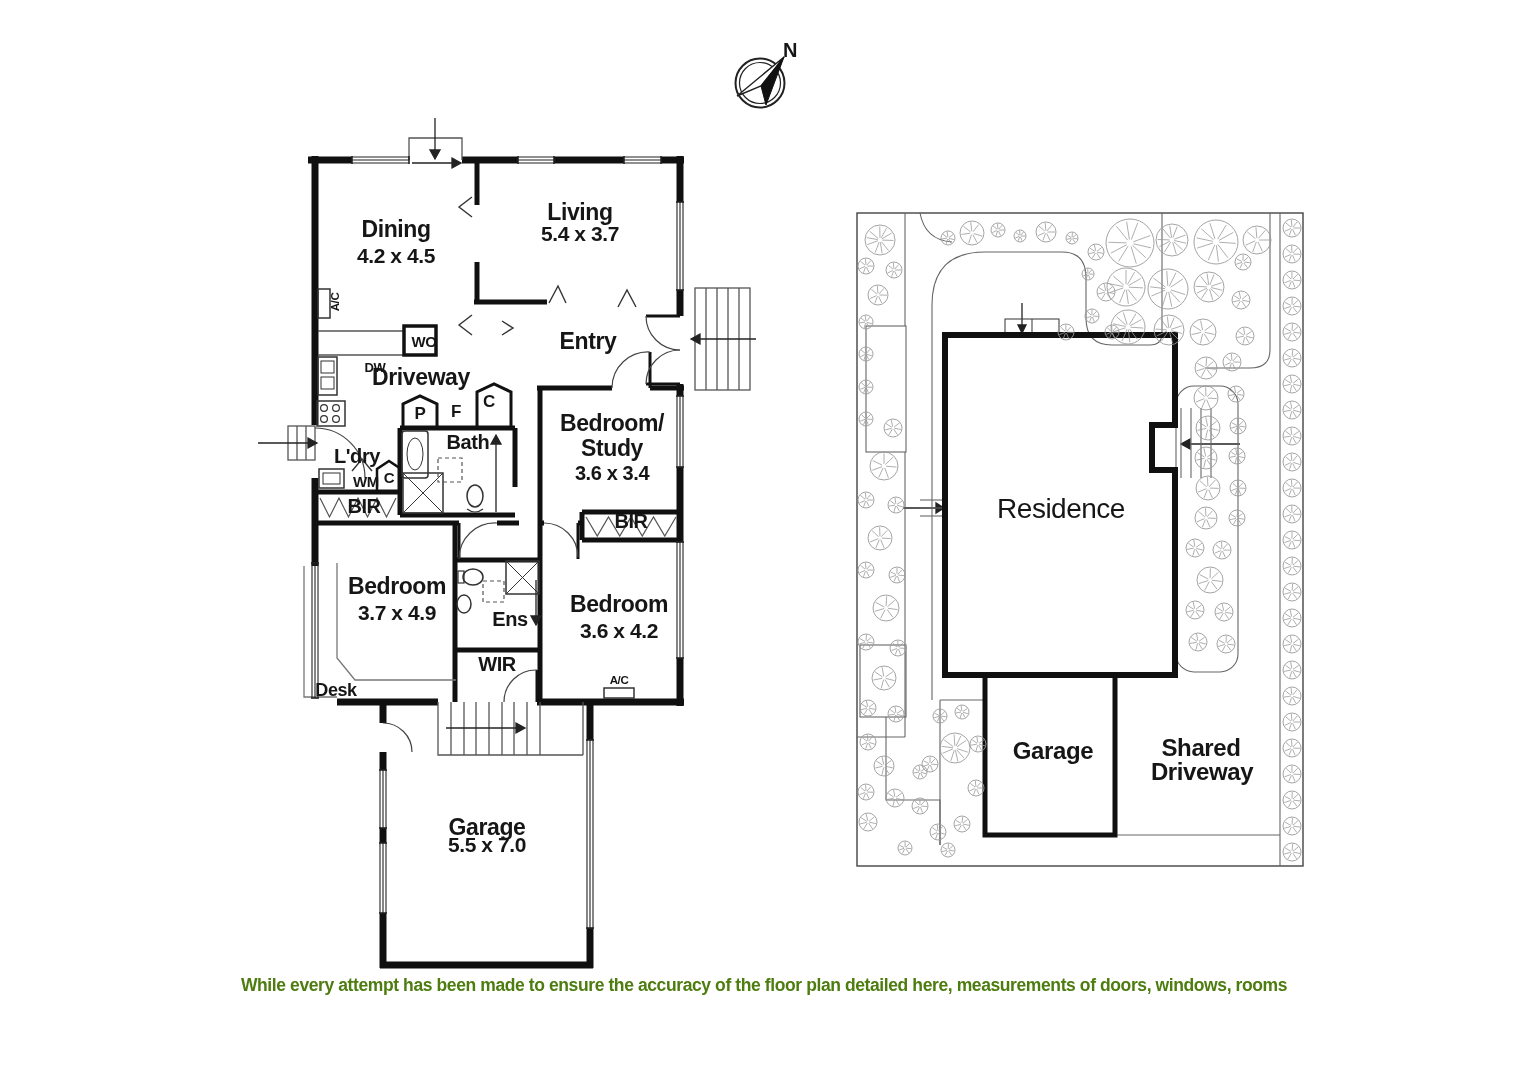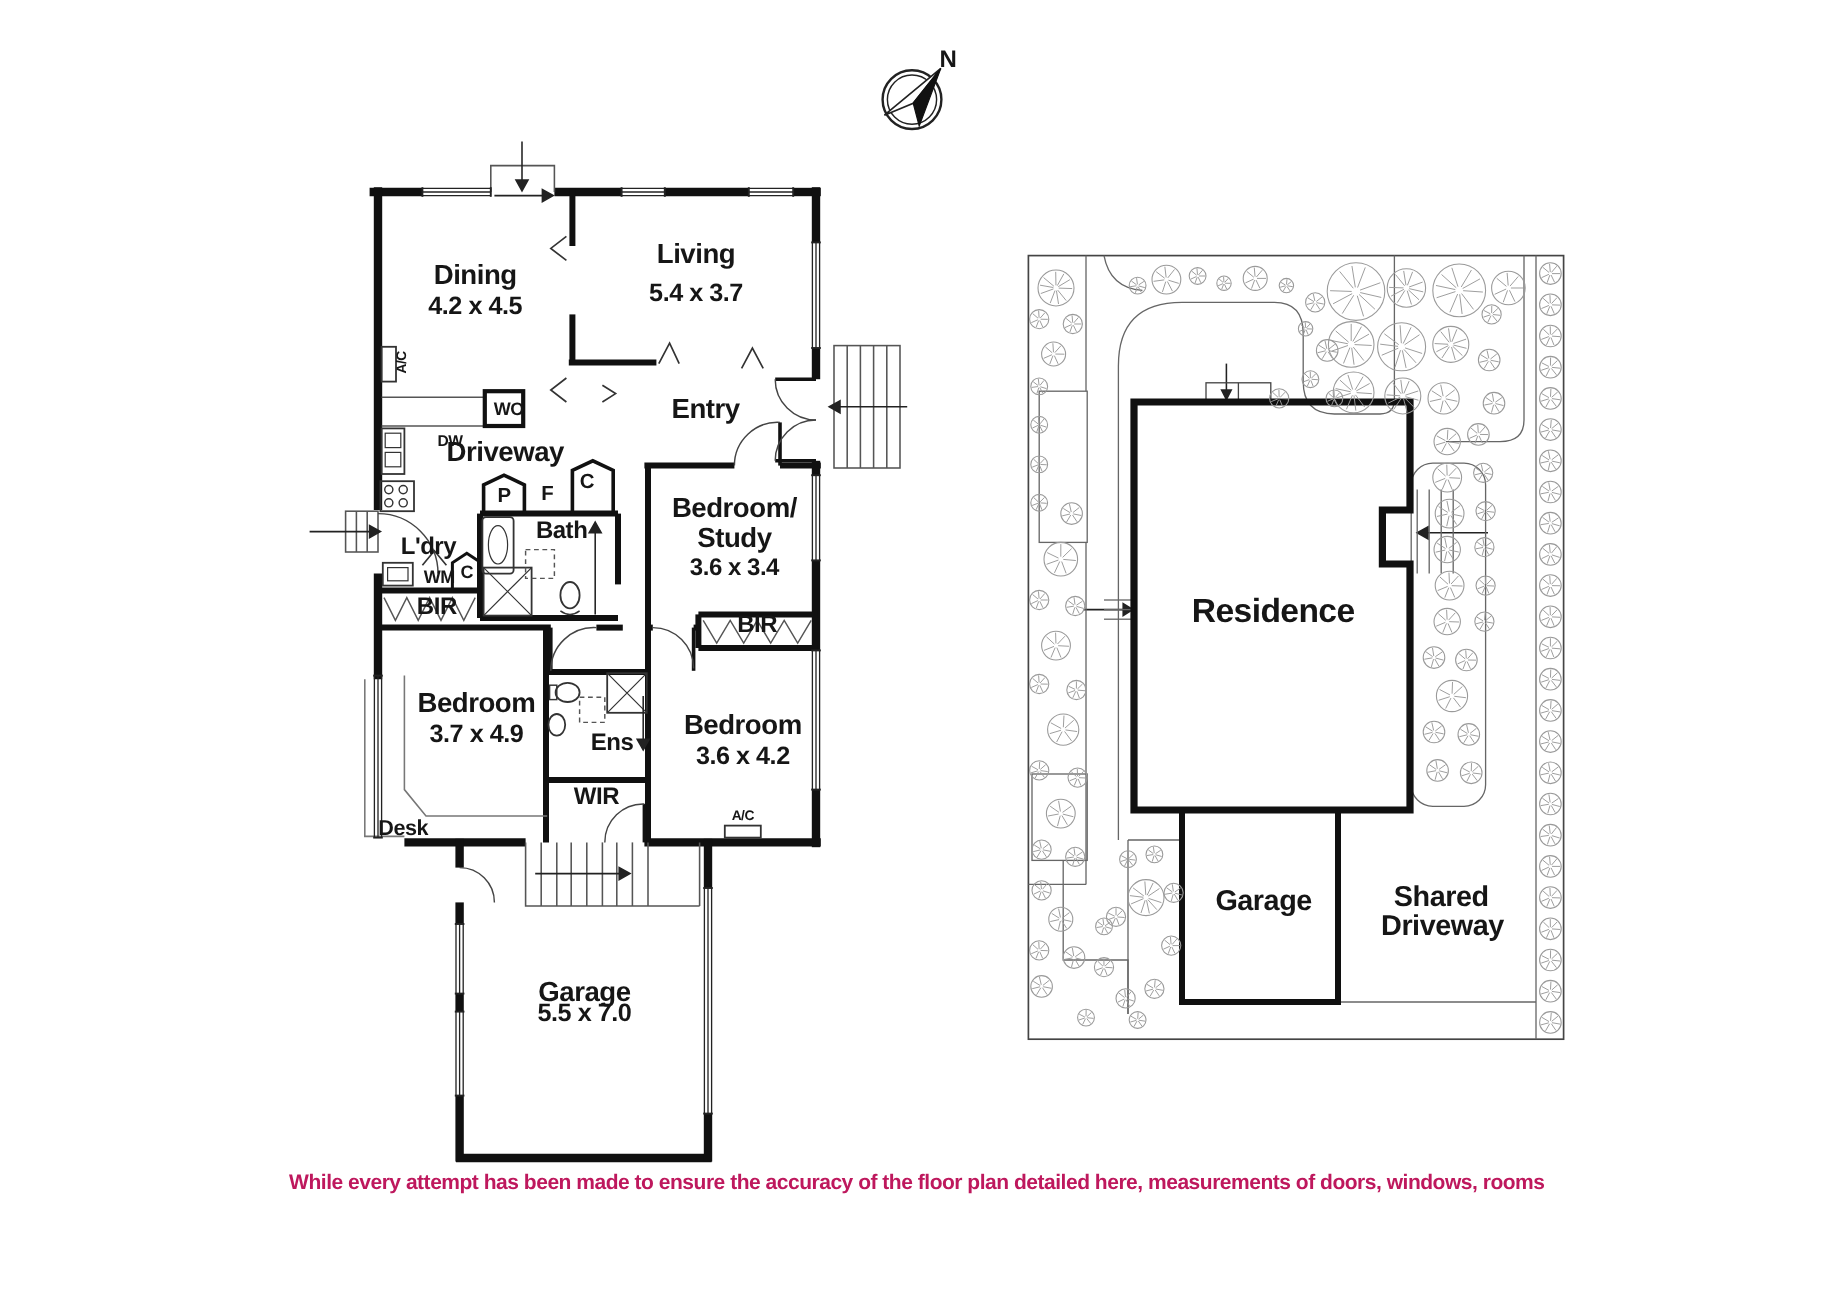--- a/index.html
+++ b/index.html
@@ -9,24 +9,24 @@
   .lbl{position:absolute;transform:translate(-50%,-50%);white-space:nowrap;
        color:#161616;font-weight:600;letter-spacing:-0.4px;line-height:1;}
   .rm  {font-size:23px;}
   .dim {font-size:21px;}
   .md  {font-size:20px;}
   .md2 {font-size:20px;}
   .sm  {font-size:17px;}
   .xs  {font-size:15px;}
   .xxs {font-size:11.5px;font-weight:600;}
   .rot {transform:translate(-50%,-50%) rotate(-90deg);}
-  .res {font-size:28px;font-weight:700;letter-spacing:-0.5px;text-align:right;}
+  .res {font-size:28px;font-weight:400;letter-spacing:-0.5px;text-align:right;}
   .site{font-size:24px;font-weight:600;}
   .north{font-size:20px;font-weight:700;}
-  .disclaimer{position:absolute;left:0;right:0;text-align:center;color:#be185d;
+  .disclaimer{position:absolute;left:0;right:0;text-align:center;color:#4d7c0f;
        font-size:17.5px;font-weight:600;letter-spacing:-0.4px;}
 </style>
 </head>
 <body>
 
 <div class="stage">
 
 <svg class="plan" width="1528" height="1080" viewBox="0 0 1528 1080">
 
   <g fill="none" stroke="#222">
@@ -1400,21 +1400,21 @@
           <line x1="1293.0427628949533" y1="851.1425937107131" x2="1298.2565773697193" y2="846.8555622642783" stroke="#9a9a9a" stroke-width="0.8"></line>
         </g>
       </g>
 </svg>
 
 <div class="lbl north" style="left:790px;top:50px">N</div>
 
 <div class="lbl rm" style="left:396px;top:229px">Dining</div>
 <div class="lbl dim" style="left:396px;top:255px">4.2 x 4.5</div>
 <div class="lbl rm" style="left:580px;top:212px">Living</div>
-<div class="lbl dim" style="left:580px;top:244px">5.4 x 3.7</div>
+<div class="lbl dim" style="left:580px;top:233px">5.4 x 3.7</div>
 <div class="lbl rm" style="left:588px;top:341px">Entry</div>
 <div class="lbl rm" style="left:421px;top:377px">Driveway</div>
 <div class="lbl rm" style="left:612px;top:423px">Bedroom/</div>
 <div class="lbl rm" style="left:612px;top:448px">Study</div>
 <div class="lbl dim" style="left:612px;top:473px;font-size:20px">3.6 x 3.4</div>
 <div class="lbl md2" style="left:468px;top:442px">Bath</div>
 <div class="lbl md2" style="left:357px;top:456px">L'dry</div>
 <div class="lbl rm" style="left:397px;top:586px">Bedroom</div>
 <div class="lbl dim" style="left:397px;top:612px">3.7 x 4.9</div>
 <div class="lbl md2" style="left:510px;top:619px">Ens</div>

